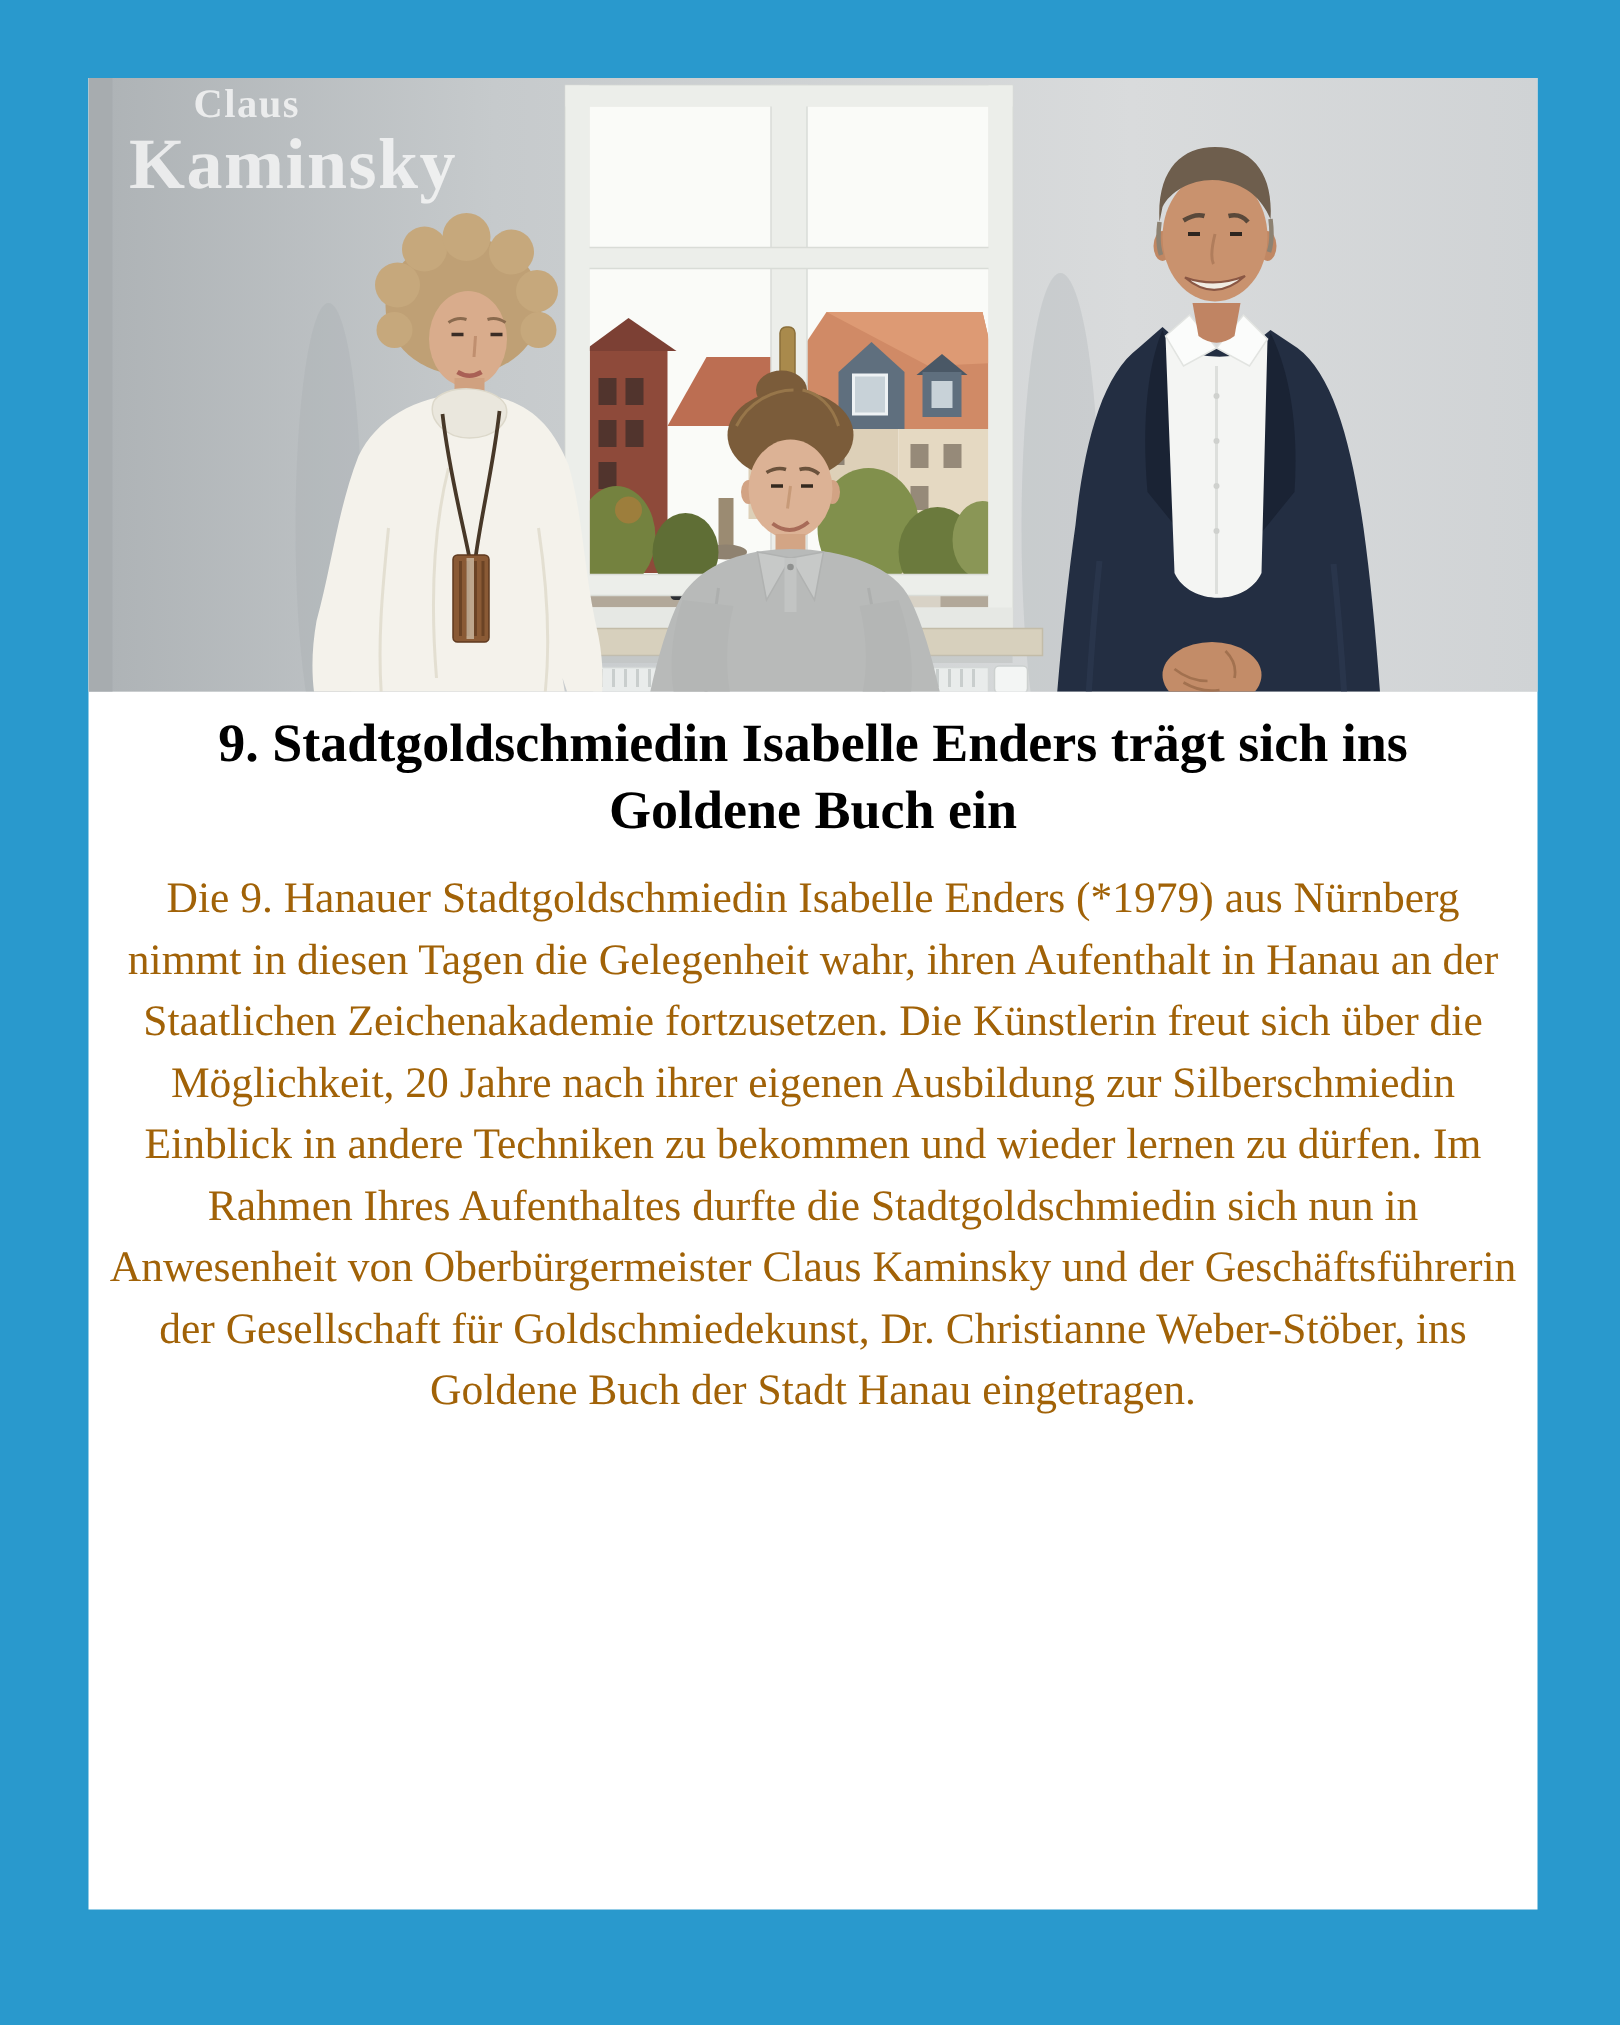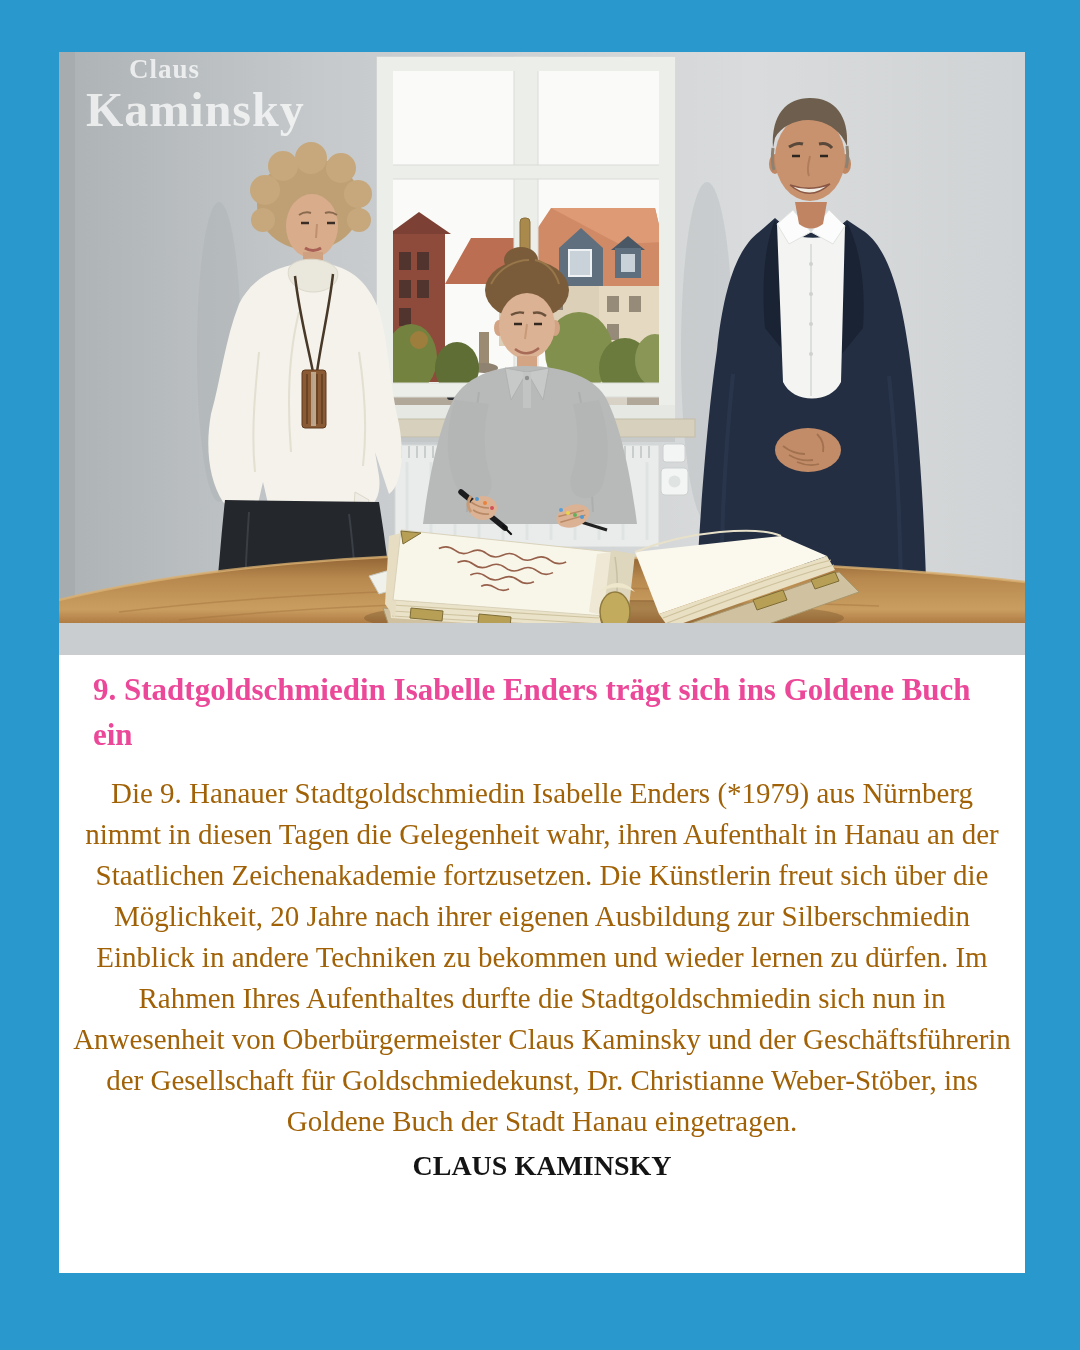--- a/index.html
+++ b/index.html
@@ -10,41 +10,41 @@
     overflow:hidden;
     font-family:"Liberation Serif", serif;
   }
   .card{
     position:absolute;left:59px;top:52px;
     width:966px;height:1221px;
     background:#ffffff;
   }
   .photo{
     position:relative;
-    width:966px;height:603px;
+    width:966px;height:409px;
     overflow:hidden;
     background:#c9cdd0;
   }
   .photo svg{display:block;}
   .watermark{
     position:absolute;left:27px;top:4px;
     color:rgba(250,250,250,0.78);
     font-weight:bold;
     line-height:1;
     user-select:none;
   }
   .wm1{display:block;font-size:27px;margin-left:43px;letter-spacing:1px;}
   .wm2{display:block;font-size:48px;margin-top:3px;letter-spacing:1px;text-align:center;}
   .headline{
     margin:12px 34px 0;
-    text-align:left;
-    font-size:31px;
+    text-align:center;
+    font-size:36px;
     line-height:45px;
     font-weight:bold;
-    color:#ec4899;
+    color:#000000;
   }
   .bodytext{
     margin:16px auto 0;
     width:938px;
     text-align:center;
     font-size:29px;
     line-height:41px;
     color:#a16207;
   }
   .signature{
@@ -304,16 +304,15 @@
       <span class="wm1">Claus</span>
       <span class="wm2">Kaminsky</span>
     </div>
   </div>
 
   <h1 class="headline">9. Stadtgoldschmiedin Isabelle Enders trägt sich ins Goldene Buch ein</h1>
 
   <p class="bodytext">Die 9. Hanauer Stadtgoldschmiedin Isabelle Enders (*1979) aus Nürnberg nimmt in diesen Tagen die Gelegenheit wahr, ihren Aufenthalt in Hanau an der Staatlichen Zeichenakademie fortzusetzen. Die Künstlerin freut sich über die Möglichkeit, 20 Jahre nach ihrer eigenen Ausbildung zur Silberschmiedin Einblick in andere Techniken zu bekommen und wieder lernen zu dürfen.  Im Rahmen Ihres Aufenthaltes durfte die Stadtgoldschmiedin sich nun in Anwesenheit von Oberbürgermeister Claus Kaminsky und der Geschäftsführerin der Gesellschaft für Goldschmiedekunst, Dr. Christianne Weber-Stöber, ins Goldene Buch der Stadt Hanau eingetragen.</p>
 
   <div class="signature">
-    <div>CLAUS KAMINSKY</div>
   </div>
 
 </div>
 
 </body></html>

